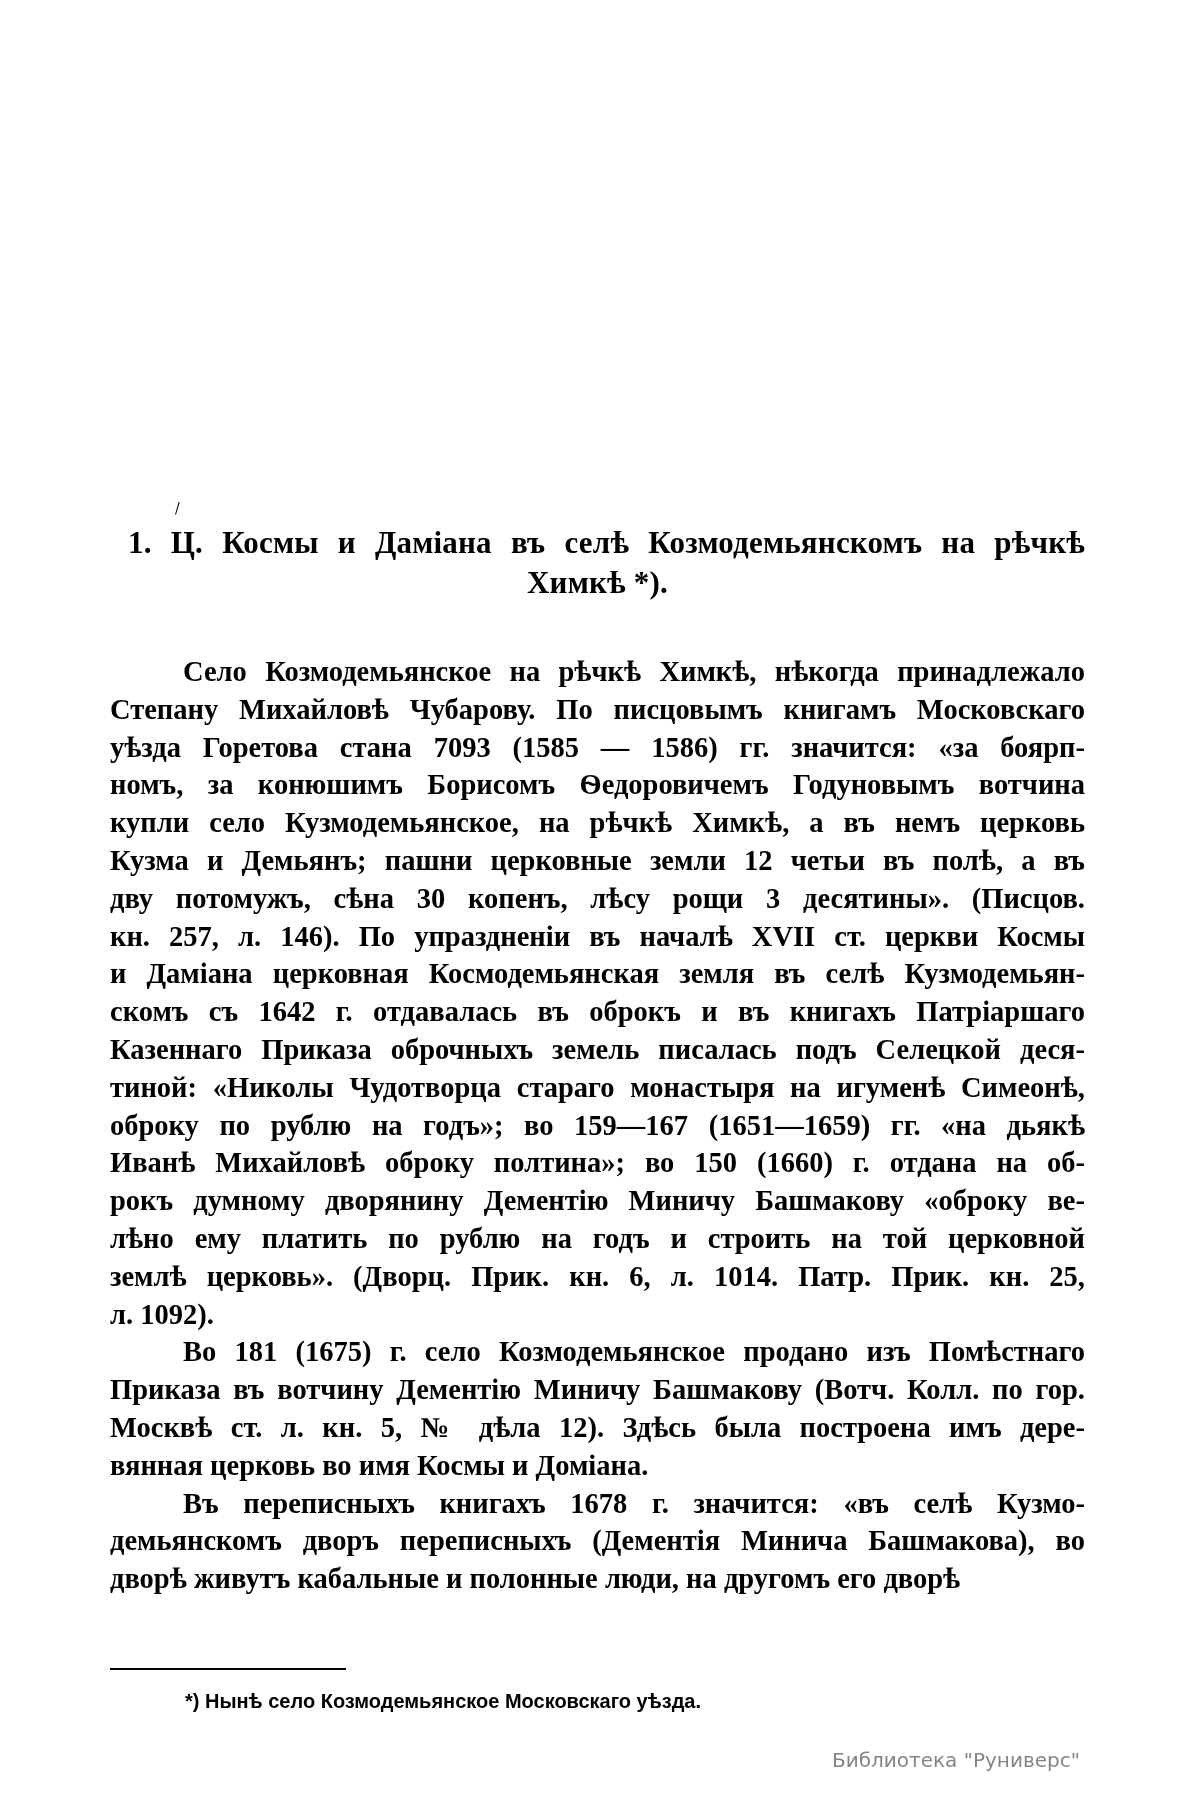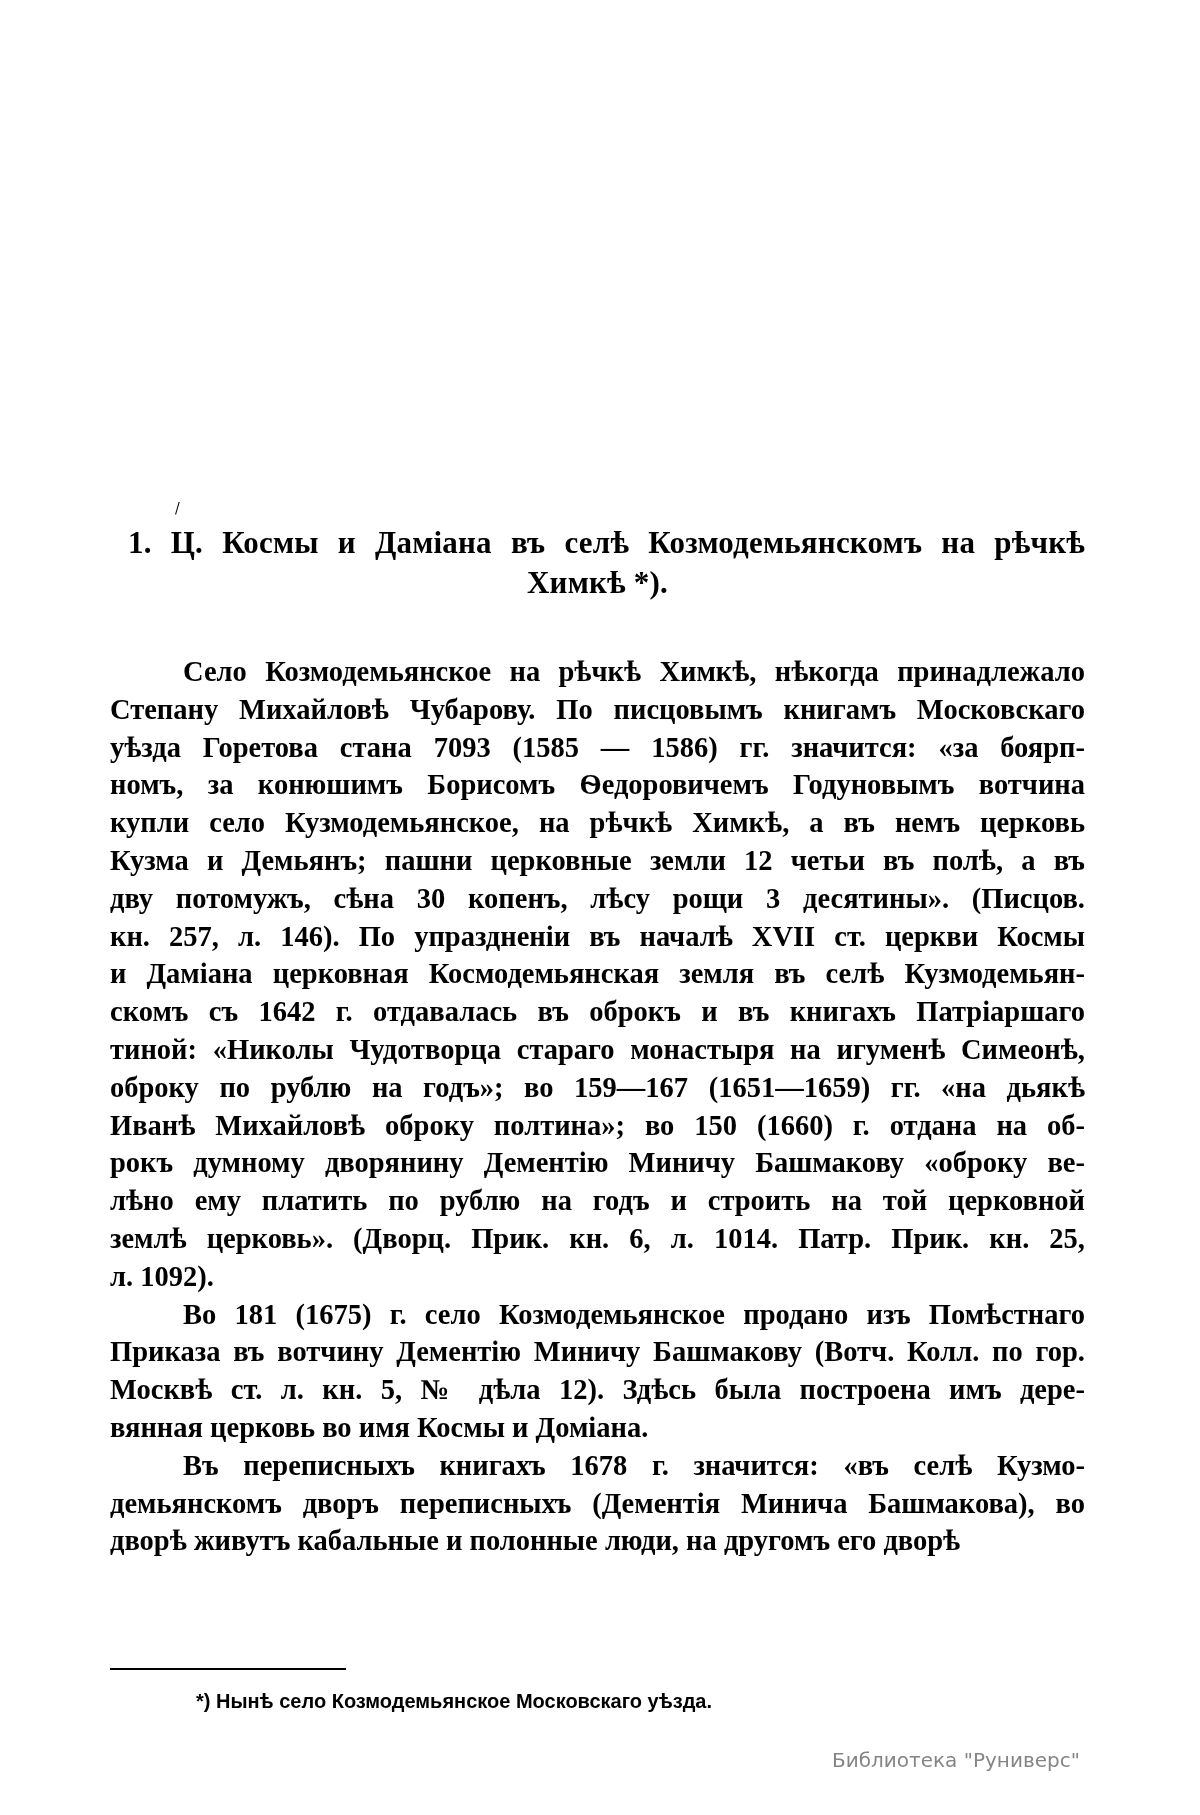--- a/index.html
+++ b/index.html
@@ -17,21 +17,21 @@
   .body {
     position: absolute; left: 110px; top: 645px; width: 975px;
     font-family: "Liberation Serif", serif; font-size: 28.5px; line-height: 37.8px;
     color: #000; font-weight: bold; margin-top: 8px;
   }
   .line { display: block; height: 37.8px; white-space: nowrap; text-align: justify; text-align-last: justify; }
   .line.last { text-align-last: left; }
   .line.indent { padding-left: 73px; }
   .rule { position: absolute; left: 110px; top: 1668px; width: 236px; height: 2px; background: #000; }
   .footnote {
-    position: absolute; left: 196px; top: 1690px;
+    position: absolute; left: 185px; top: 1690px;
     font-family: "Liberation Sans", sans-serif; font-weight: bold; font-size: 20px; color: #000;
   }
   .watermark {
     position: absolute; left: 832px; top: 1748px;
     font-family: "DejaVu Sans", sans-serif; font-size: 20px; color: #858585;
   }
 </style>
 </head>
 <body>
 
@@ -47,20 +47,21 @@
       <span class="line indent">Село Козмодемьянское на рѣчкѣ Химкѣ, нѣкогда принадлежало</span>
       <span class="line">Степану Михайловѣ Чубарову. По писцовымъ книгамъ Московскаго</span>
       <span class="line">уѣзда Горетова стана 7093 (1585 — 1586) гг. значится: «за боярп-</span>
       <span class="line">номъ, за конюшимъ Борисомъ Ѳедоровичемъ Годуновымъ вотчина</span>
       <span class="line">купли село Кузмодемьянское, на рѣчкѣ Химкѣ, а въ немъ церковь</span>
       <span class="line">Кузма и Демьянъ; пашни церковные земли 12 четьи въ полѣ, а въ</span>
       <span class="line">дву потомужъ, сѣна 30 копенъ, лѣсу рощи 3 десятины». (Писцов.</span>
       <span class="line">кн. 257, л. 146). По упраздненіи въ началѣ XVII ст. церкви Космы</span>
       <span class="line">и Даміана церковная Космодемьянская земля въ селѣ Кузмодемьян-</span>
       <span class="line">скомъ съ 1642 г. отдавалась въ оброкъ и въ книгахъ Патріаршаго</span>
+      <span class="line">Казеннаго Приказа оброчныхъ земель писалась подъ Селецкой деся-</span>
       <span class="line">тиной: «Николы Чудотворца стараго монастыря на игуменѣ Симеонѣ,</span>
       <span class="line">оброку по рублю на годъ»; во 159—167 (1651—1659) гг. «на дьякѣ</span>
       <span class="line">Иванѣ Михайловѣ оброку полтина»; во 150 (1660) г. отдана на об-</span>
       <span class="line">рокъ думному дворянину Дементію Миничу Башмакову «оброку ве-</span>
       <span class="line">лѣно ему платить по рублю на годъ и строить на той церковной</span>
       <span class="line">землѣ церковь». (Дворц. Прик. кн. 6, л. 1014. Патр. Прик. кн. 25,</span>
       <span class="line last">л. 1092).</span>
       <span class="line indent">Во 181 (1675) г. село Козмодемьянское продано изъ Помѣстнаго</span>
       <span class="line">Приказа въ вотчину Дементію Миничу Башмакову (Вотч. Колл. по гор.</span>
       <span class="line">Москвѣ ст. л. кн. 5, № дѣла 12). Здѣсь была построена имъ дере-</span>

